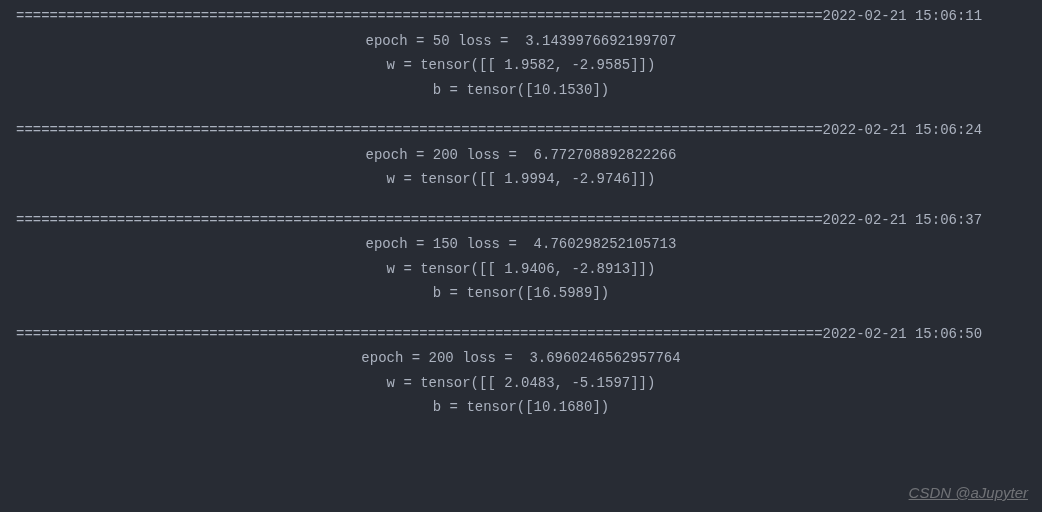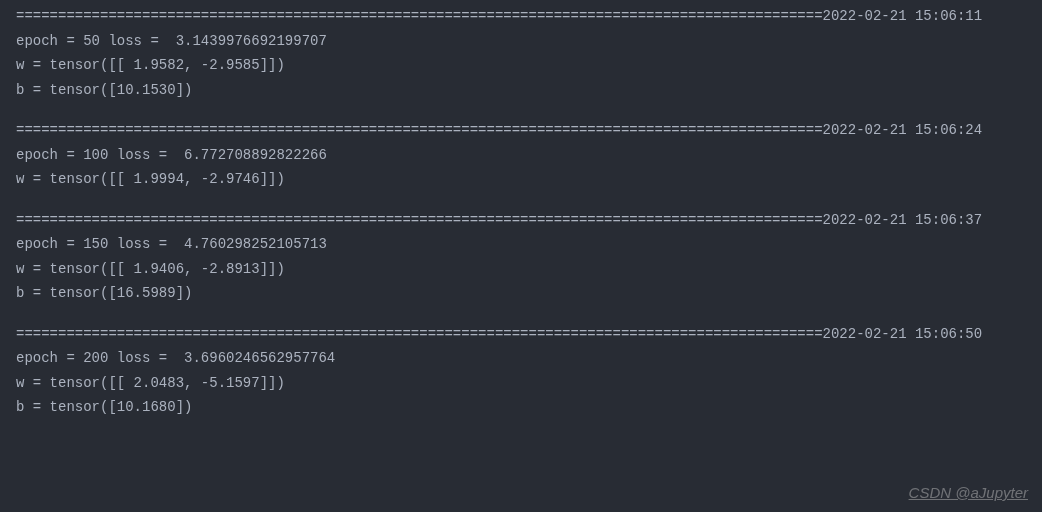--- a/index.html
+++ b/index.html
@@ -21,20 +21,21 @@
     }
     .log-block {
       margin-bottom: 16px;
     }
     .separator-line {
       white-space: pre;
       letter-spacing: 0;
     }
     .log-line {
       white-space: pre;
+      text-align: center;
     }
     .watermark {
       position: absolute;
       bottom: 6px;
       right: 14px;
       color: rgba(200, 200, 200, 0.45);
       font-size: 15px;
       font-family: sans-serif;
       font-style: italic;
       pointer-events: none;
@@ -46,21 +47,21 @@
 
 <div id="log-container">
     <div class="log-block">
       <div class="separator-line">================================================================================================2022-02-21 15:06:11</div>
       <div class="log-line">epoch = 50 loss =  3.1439976692199707</div>
       <div class="log-line">w = tensor([[ 1.9582, -2.9585]])</div>
       <div class="log-line">b = tensor([10.1530])</div>
     </div>
     <div class="log-block">
       <div class="separator-line">================================================================================================2022-02-21 15:06:24</div>
-      <div class="log-line">epoch = 100 loss =  6.772708892822266</div>
+      <div class="log-line">epoch = 200 loss =  6.772708892822266</div>
       <div class="log-line">w = tensor([[ 1.9994, -2.9746]])</div>
     </div>
     <div class="log-block">
       <div class="separator-line">================================================================================================2022-02-21 15:06:37</div>
       <div class="log-line">epoch = 150 loss =  4.760298252105713</div>
       <div class="log-line">w = tensor([[ 1.9406, -2.8913]])</div>
       <div class="log-line">b = tensor([16.5989])</div>
     </div>
     <div class="log-block">
       <div class="separator-line">================================================================================================2022-02-21 15:06:50</div>

